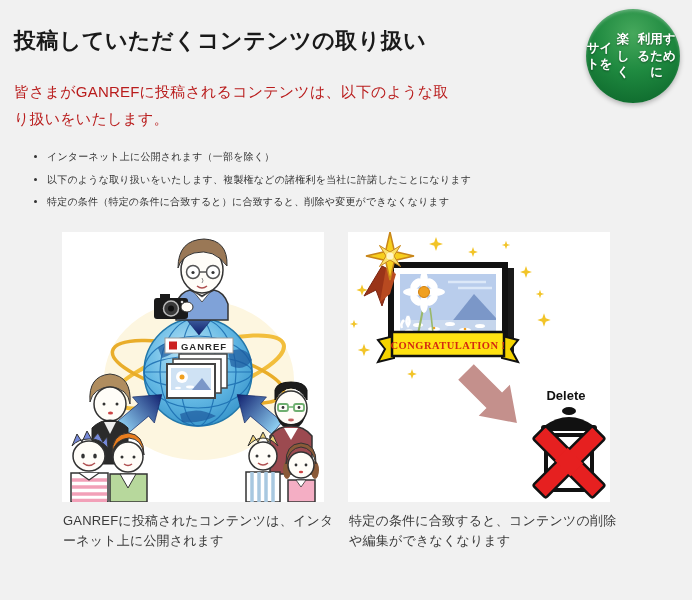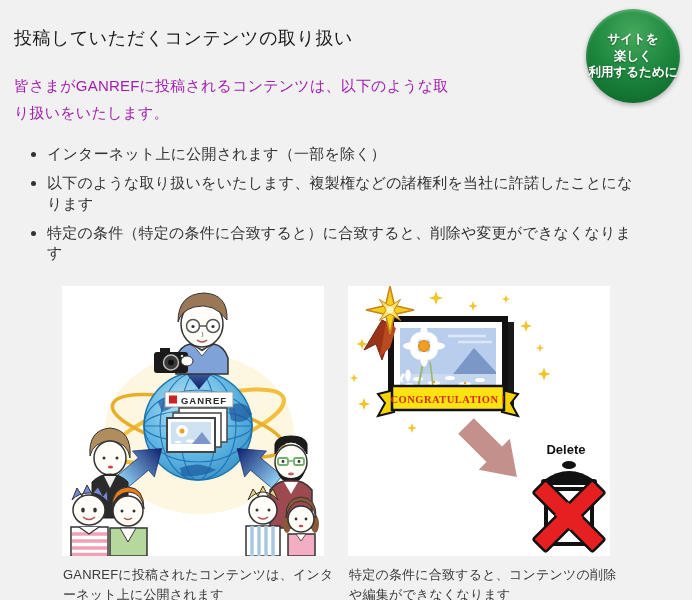--- a/index.html
+++ b/index.html
@@ -6,38 +6,38 @@
   html,body { margin:0; padding:0; }
   body {
     width:692px; height:600px;
     font-family:"Liberation Sans","DejaVu Sans",sans-serif;
     background:#f1f1f1;
   }
   .page { position:relative; width:692px; height:600px; background:#f1f1f1; overflow:hidden; }
 
   .page-title {
     margin:0; padding:26px 0 0 14px;
-    font-size:18px; font-weight:normal; color:#1a1a1a; letter-spacing:.5px;
+    font-size:22px; font-weight:bold; color:#1a1a1a; letter-spacing:.5px;
   }
   .intro {
     margin:22px 0 0 14px; max-width:438px;
-    font-size:15px; line-height:1.8; color:#a21caf; letter-spacing:.2px;
+    font-size:15px; line-height:1.8; color:#b91c1c; letter-spacing:.2px;
   }
   ul.policy-list { margin:18px 0 0 0; padding:0 0 0 47px; list-style:disc; color:#333; }
   ul.policy-list li {
-    max-width:588px; font-size:15px; line-height:1.35;
+    max-width:588px; font-size:10px; line-height:1.35;
     margin:0 0 9px 0; color:#333; letter-spacing:.2px;
   }
 
   .badge {
     position:absolute; left:586px; top:9px; width:94px; height:94px;
     border-radius:50%;
     background:radial-gradient(circle at 50% 26%, #46a85c 0%, #1f8a40 45%, #0a6128 100%);
     box-shadow:0 2px 5px rgba(0,0,0,.28), inset 0 2px 3px rgba(255,255,255,.25);
-    display:flex; flex-direction:column; align-items:center; justify-content:center;
+    display:flex; flex-direction:row; align-items:center; justify-content:center;
     color:#fff; font-weight:bold; font-size:12.5px; line-height:1.32;
     text-align:center; text-shadow:0 1px 2px rgba(0,0,0,.4);
   }
   .badge span { display:block; }
 
   .figures { display:flex; gap:11px; margin:23px 0 0 62px; }
   figure { margin:0; width:275px; }
   .illus { width:262px; height:270px; background:#fff; }
   .illus svg { display:block; width:275px; height:270px; }
   figcaption {

